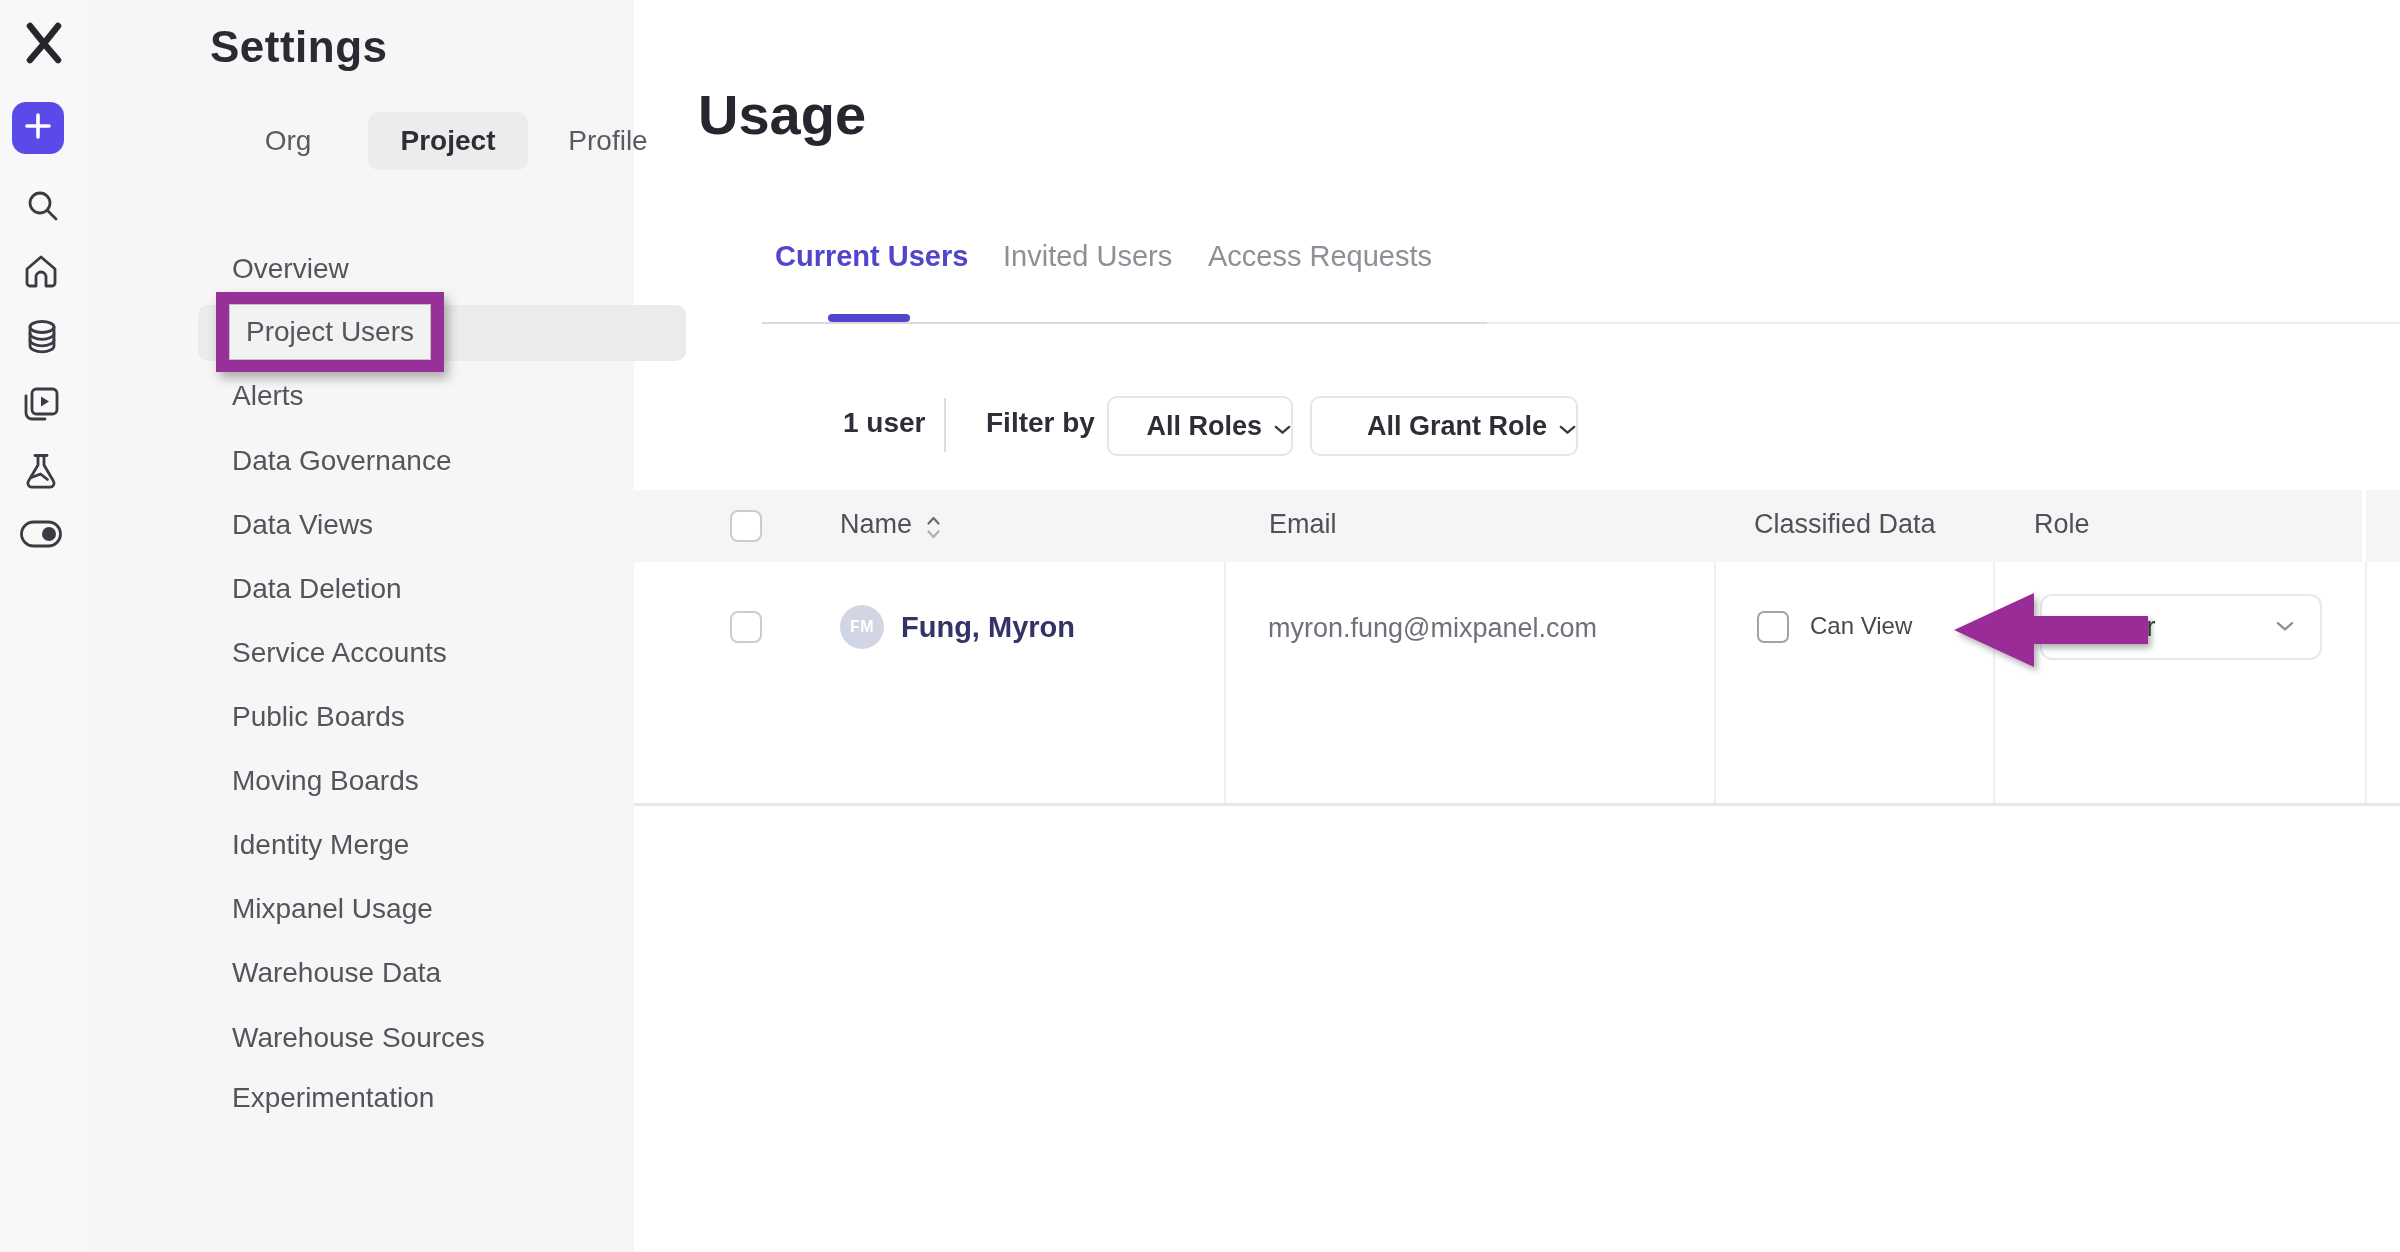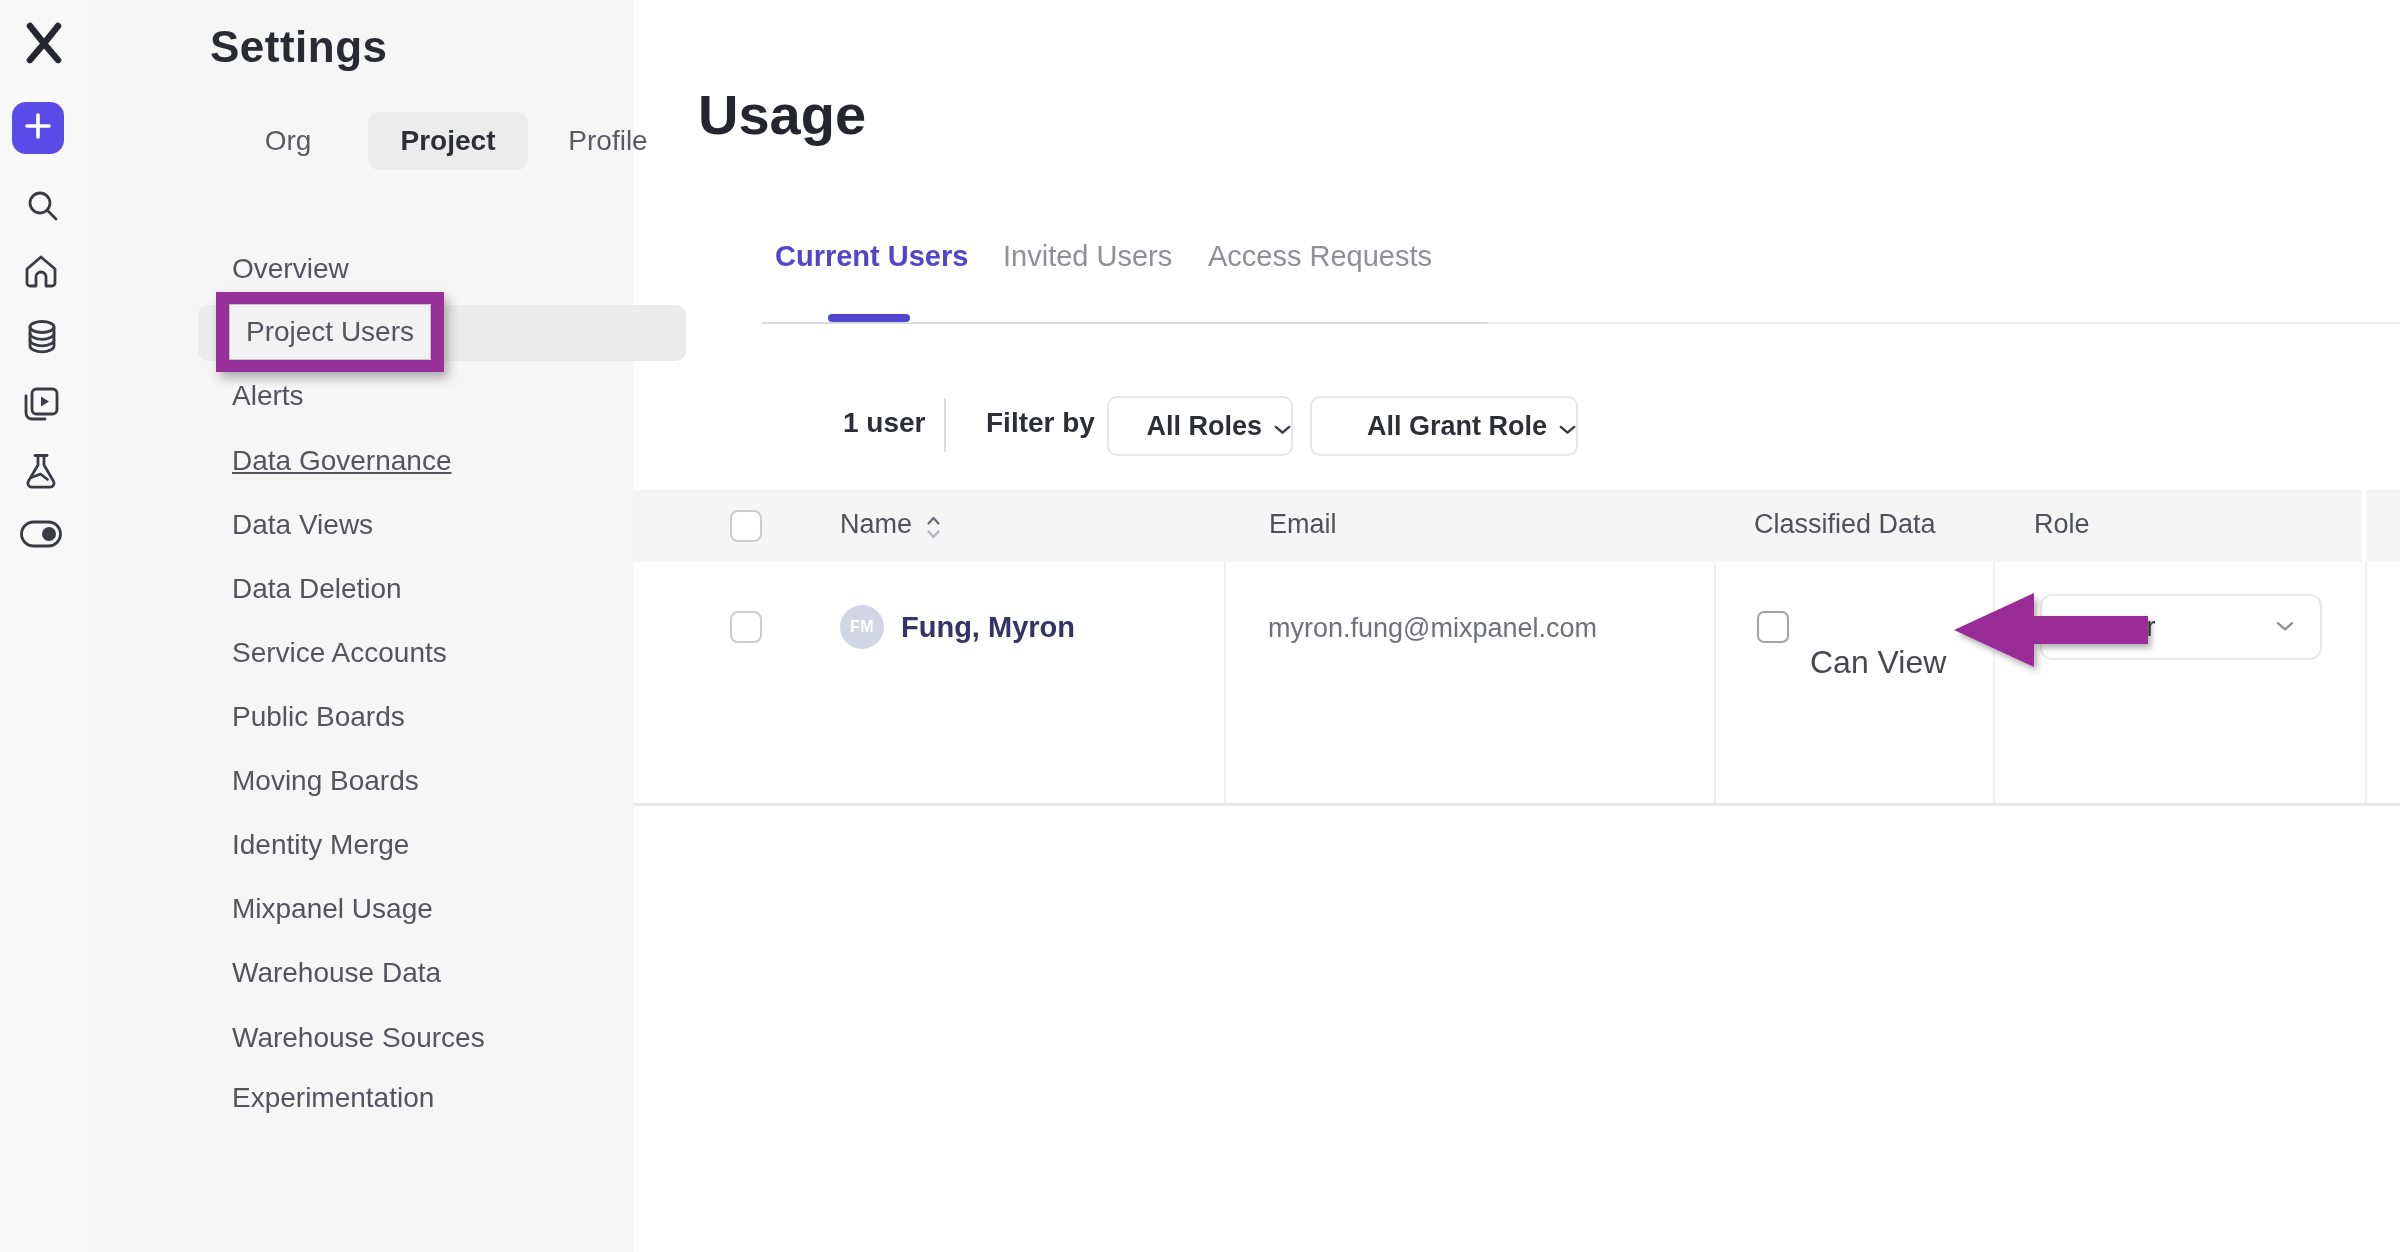--- a/index.html
+++ b/index.html
@@ -59,21 +59,21 @@
 
   #row-bottom{left:634px;top:803px;width:1766px;height:3px;background:#e8e8ea;}
   .col-div{position:absolute;top:562px;width:2px;height:241px;background:#f0f0f2;}
   #cb-row{left:730px;top:611px;}
   #avatar{left:840px;top:605px;width:44px;height:44px;border-radius:50%;background:#d2d5e3;
           display:flex;align-items:center;justify-content:center;font-size:16px;font-weight:700;
           color:#ffffff;letter-spacing:.5px;}
   #row-name{left:901px;top:611px;font-size:29px;font-weight:700;color:#333367;cursor:pointer;white-space:nowrap;}
   #row-email{left:1268px;top:613px;font-size:27px;color:#70707a;white-space:nowrap;}
   #cb-classified{left:1757px;top:611px;border:2px solid #a2a2a9;border-radius:7px;}
-  #can-view{left:1810px;top:612px;font-size:32px;color:#47474f;white-space:nowrap;margin-top:32px;}
+  #can-view{left:1810px;top:612px;font-size:24px;color:#47474f;white-space:nowrap;}
 
   #role-dd{left:2040px;top:594px;width:282px;height:66px;border:2px solid #e8e8ea;border-radius:12px;
            background:#ffffff;box-sizing:border-box;display:flex;align-items:center;cursor:pointer;}
   #role-dd .val{margin-left:34px;font-size:27px;color:#3a3a44;flex:1;}
   #role-dd .chev{margin-right:26px;}
 
   #arrow{left:1950px;top:588px;}
   #arrow svg{filter:drop-shadow(3px 4px 3px rgba(30,30,30,.35));display:block;}
 </style>
 </head>
@@ -144,21 +144,21 @@
     <div class="side-tab" id="tab-org">Org</div>
     <div class="side-tab" id="tab-project">Project</div>
     <div class="side-tab" id="tab-profile">Profile</div>
 
     <div class="side-item" style="top:249px;">Overview</div>
     <div id="pu-pill" class="abs"></div>
     <div id="pu-annotation" class="abs">
       <div class="inner">Project Users</div>
     </div>
     <div class="side-item" style="top:376px;">Alerts</div>
-    <div class="side-item" style="top:441px;text-decoration:underline;">Data Governance</div>
+    <div class="side-item" style="top:441px;">Data Governance</div>
     <div class="side-item" style="top:505px;">Data Views</div>
     <div class="side-item" style="top:569px;">Data Deletion</div>
     <div class="side-item" style="top:633px;">Service Accounts</div>
     <div class="side-item" style="top:697px;">Public Boards</div>
     <div class="side-item" style="top:761px;">Moving Boards</div>
     <div class="side-item" style="top:825px;">Identity Merge</div>
     <div class="side-item" style="top:889px;">Mixpanel Usage</div>
     <div class="side-item" style="top:953px;">Warehouse Data</div>
     <div class="side-item" style="top:1018px;">Warehouse Sources</div>
     <div class="side-item" style="top:1078px;">Experimentation</div>

